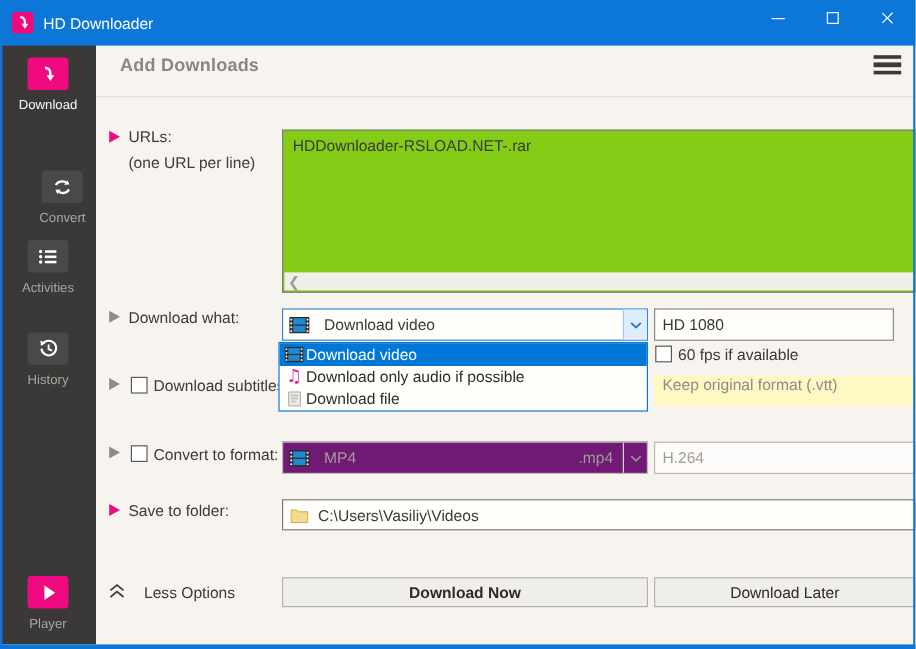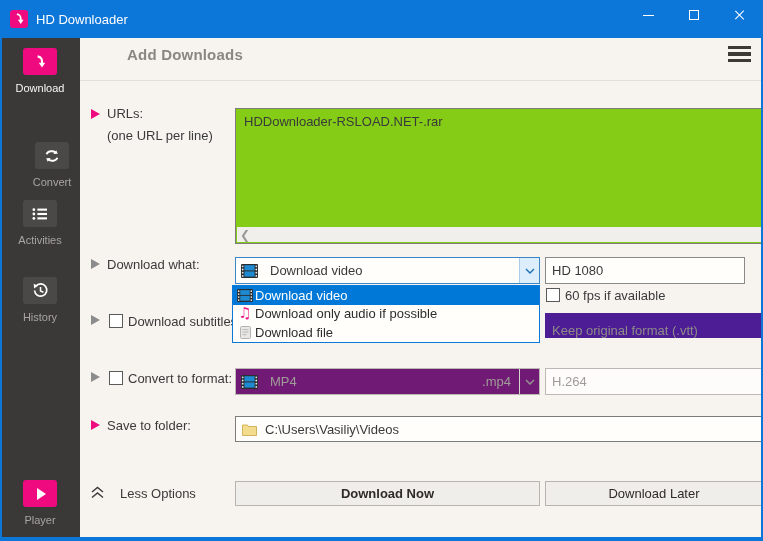--- a/index.html
+++ b/index.html
@@ -29,21 +29,21 @@
   
   .sidebar { position:absolute; left:0; top:30px; width:80px; height:507px; background:#3a3938; z-index:10; }
   .nav-item { position:absolute; left:0; width:80px; text-align:center; cursor:pointer; }
   .tile { width:34px; height:27px; margin:0 auto; border-radius:3px; background:#4a4947; display:flex; align-items:center; justify-content:center; }
   .tile.pink { background:#ef0b7f; }
   .nav-label { margin-top:7px; font-size:11px; color:#a8a5a2; }
   .nav-label.active { color:#f7f7f7; }
   .play-tri { width:0; height:0; border-left:9px solid #fff; border-top:6px solid transparent; border-bottom:6px solid transparent; margin-left:2px; }
 
   
-  .page-title { position:absolute; left:100px; top:46px; font-size:15px; font-weight:bold; color:#8b8681; letter-spacing:.2px;margin-left:27px; }
+  .page-title { position:absolute; left:100px; top:46px; font-size:15px; font-weight:bold; color:#8b8681; letter-spacing:.2px; }
   .hamburger { position:absolute; left:728px; top:46px; width:23px; height:16px; display:flex; flex-direction:column; justify-content:space-between; cursor:pointer; }
   .hamburger div { height:3.2px; background:#3d3935; }
   .hdr-sep { position:absolute; left:80px; top:80px; width:683px; height:1px; background:#e3dfda; }
 
   
   .tri { position:absolute; width:0; height:0; border-top:5.5px solid transparent; border-bottom:5.5px solid transparent; border-left:9px solid #8c8c8c; }
   .tri.pink { border-left-color:#ef0b7f; }
   .lbl { position:absolute; font-size:13px; color:#3a3a3a; white-space:nowrap; }
   .checkbox { position:absolute; width:14px; height:14px; background:#fff; border:1px solid #5a5a5a; }
   .field { position:absolute; background:#fffefb; border:1px solid #8a8a8a; display:flex; align-items:center; padding:0 6px; white-space:nowrap; overflow:hidden; }
@@ -69,21 +69,21 @@
   .popup { position:absolute; left:232px; top:285px; width:308px; background:#fffefb; border:1px solid #0a78d7; z-index:30; }
   .opt { height:18.5px; display:flex; align-items:center; font-size:13px; color:#2d2d2d; cursor:pointer; }
   .opt .oicon { width:20px; flex:none; display:flex; justify-content:center; align-items:center; margin-left:2px; }
   .opt.sel { background:#0078d7; color:#fff; }
   .note { color:#ec1487; font-size:15px; line-height:1; font-family:"DejaVu Sans", sans-serif; }
 
   
   .pushbtn { position:absolute; height:25px; background:#f0eeeb; border:1px solid #b7b4b0; display:flex; align-items:center; justify-content:center; font-size:13px; color:#2e2b28; cursor:pointer; }
   .pushbtn.primary { font-weight:bold; }
 
-  .gray-fill { position:absolute; background:#4c1d95; color:#8f8b87; display:flex; align-items:flex-end; padding:0 7px; font-size:13px; white-space:nowrap; overflow:hidden; }
+  .gray-fill { position:absolute; background:#fef9c3; color:#8f8b87; display:flex; align-items:flex-start; padding:0 7px; font-size:13px; white-space:nowrap; overflow:hidden; }
 </style>
 </head>
 <body>
 
 <div id="win">
 
   <div class="titlebar">
     <div class="appicon">
       <svg width="14" height="14" viewBox="0 0 20 20">
           <path d="M7 3 C13 4 12.5 8 12.5 11.5" stroke="#fff" stroke-width="2.6" fill="none"></path>

